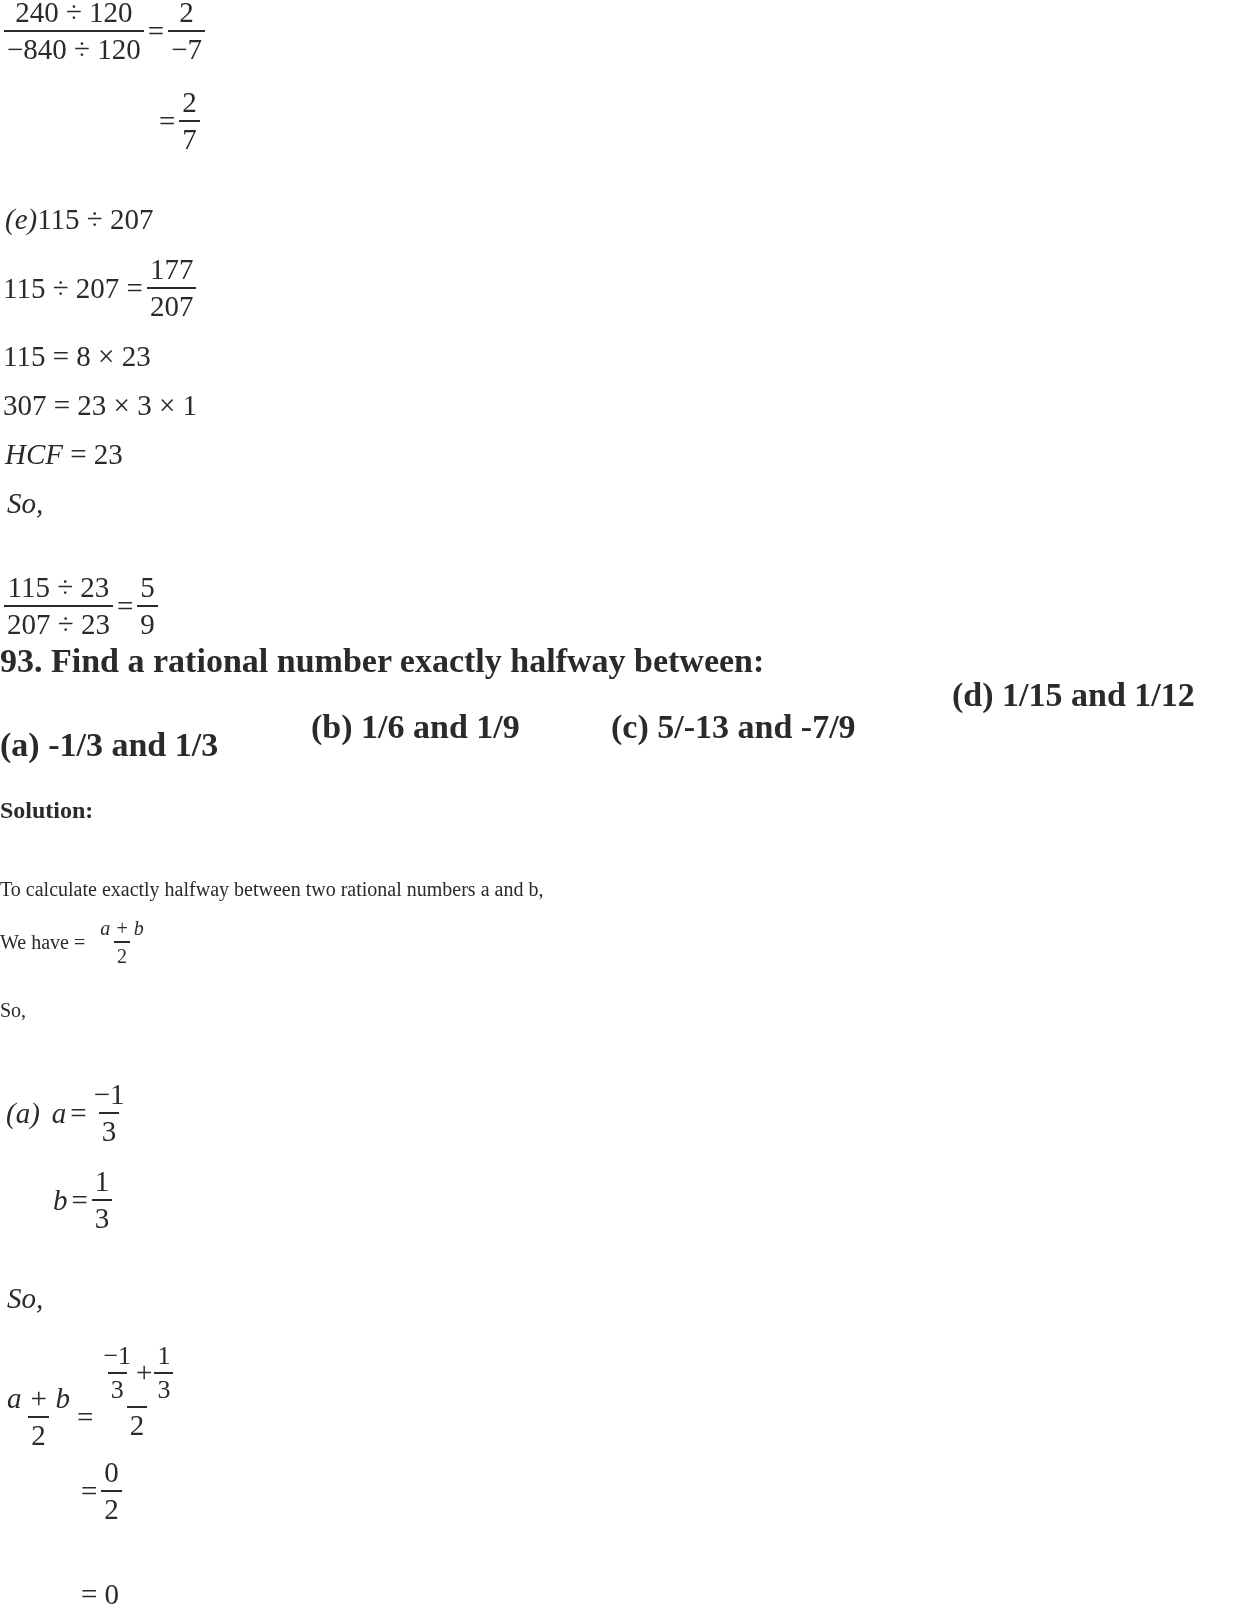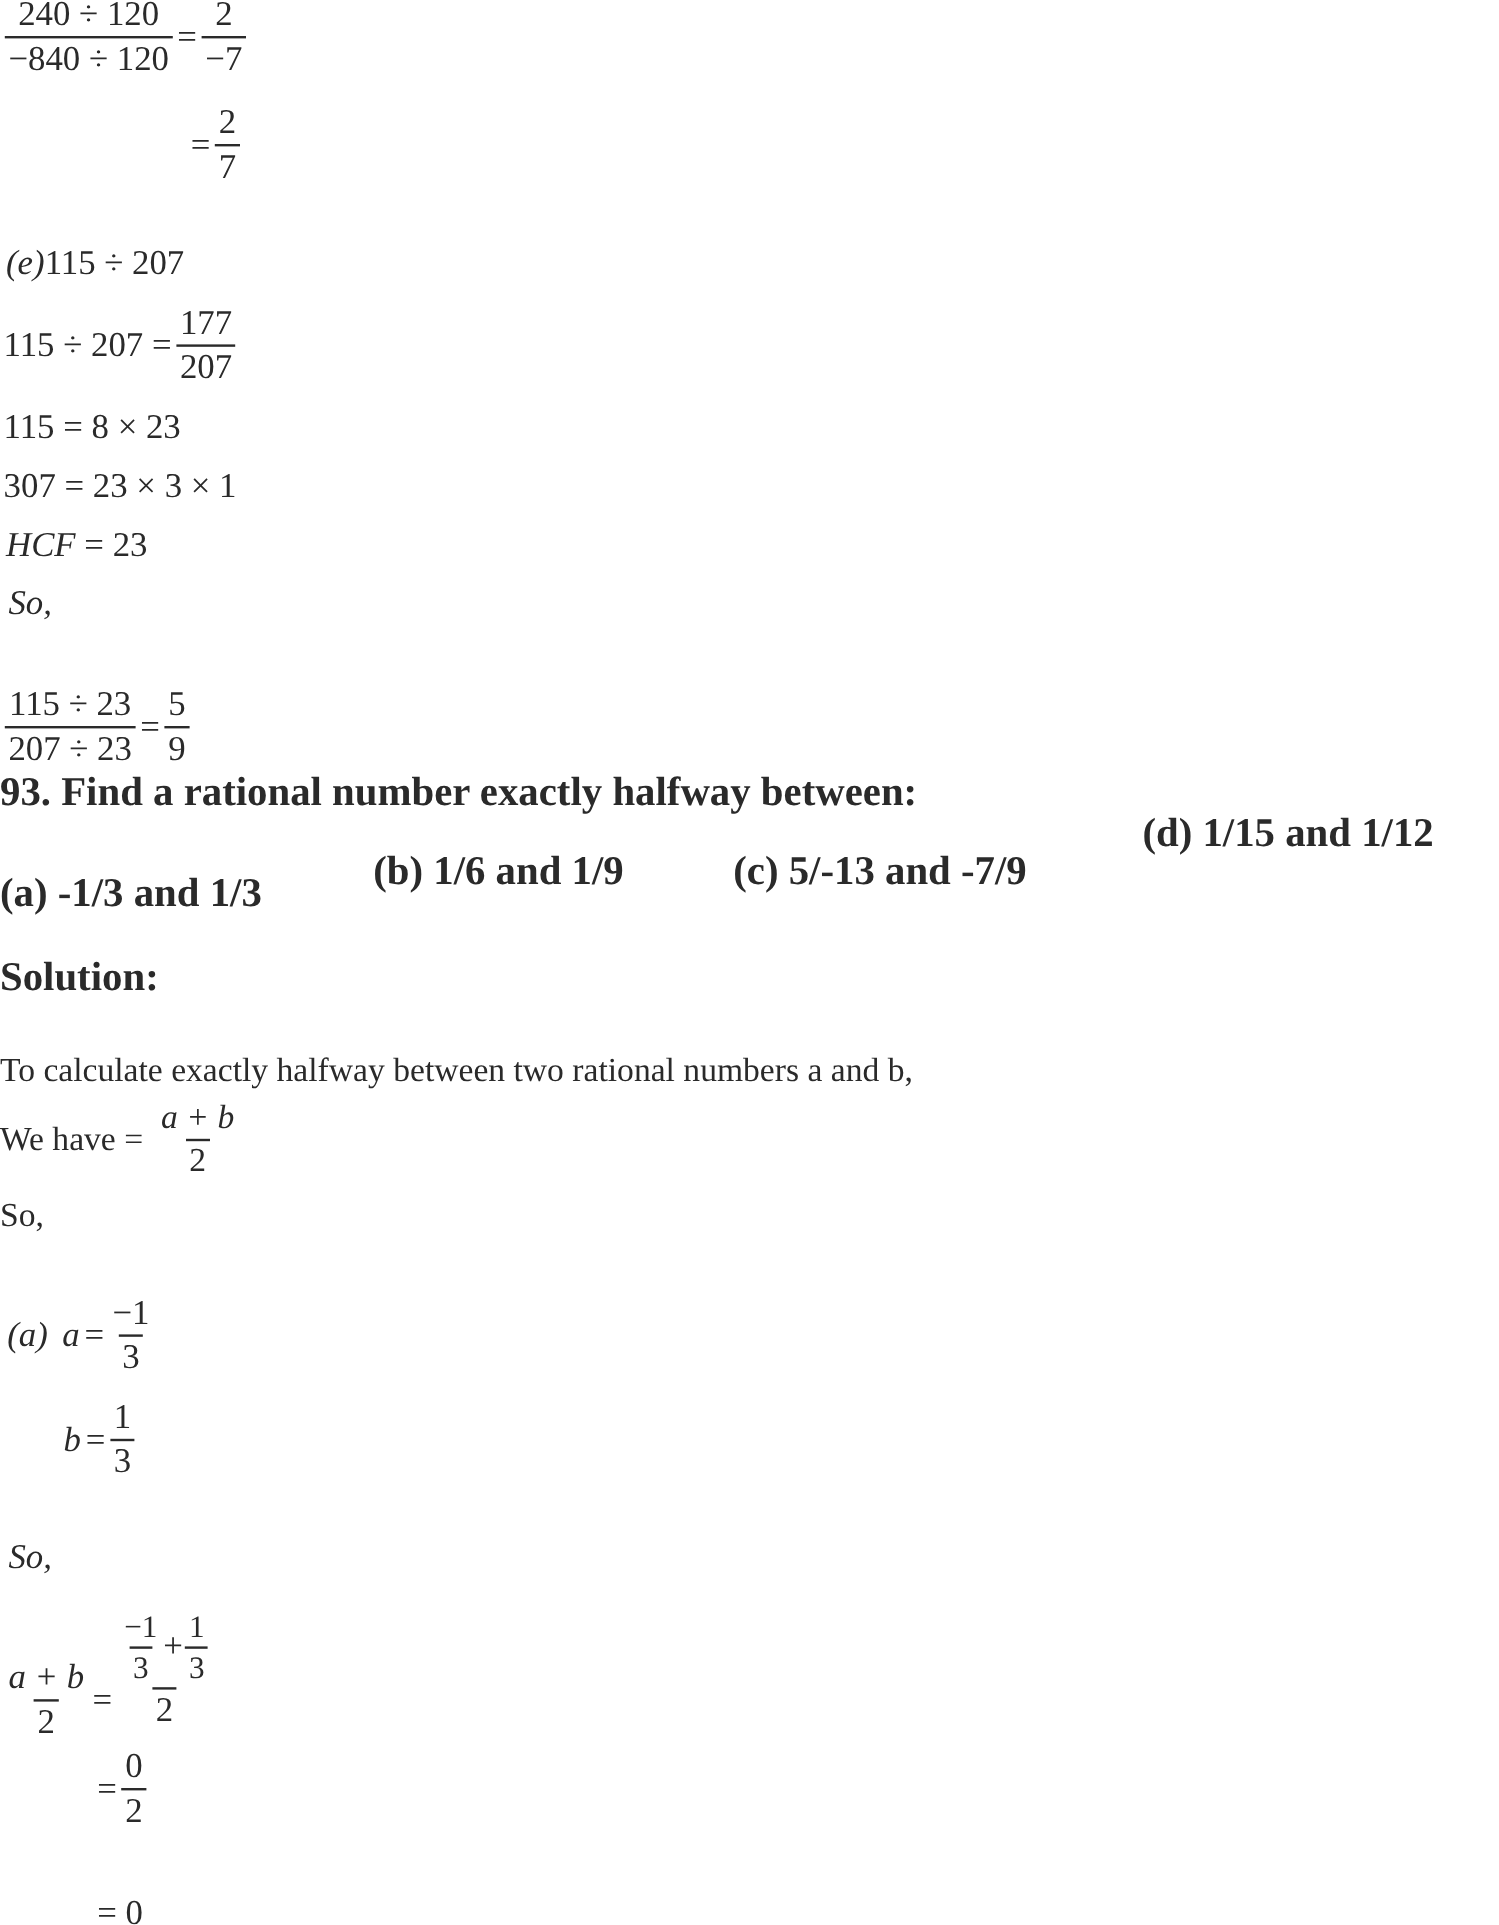--- a/index.html
+++ b/index.html
@@ -10,22 +10,22 @@
   }
   .abs { position:absolute; white-space:nowrap; }
   .m { font-size:29px; line-height:1; }
   .it { font-style:italic; }
   .frac { display:inline-flex; flex-direction:column; align-items:center; vertical-align:middle; }
   .frac .num { padding:0 3px 3px; }
   .frac .den { border-top:2px solid #2a2a2a; padding:3px 3px 0;text-align:center; }
   .row { display:flex; align-items:center; }
   .eq { margin:0 4px; }
   .h-q { font-weight:bold; font-size:34px; line-height:1; }
-  .h-sol { font-weight:bold; font-size:34px; line-height:1; }
-  .p { font-size:28px; line-height:1; }
+  .h-sol { font-weight:bold; font-size:24px; line-height:1; }
+  .p { font-size:20px; line-height:1; }
   .small-frac { font-size:26px; }
 </style>
 </head>
 <body>
 
 <div class="abs row m" style="left:4px; top:-2px;">
   <span class="frac">
     <span class="num">240 ÷ 120</span>
     <span class="den">−840 ÷ 120</span>
   </span>

